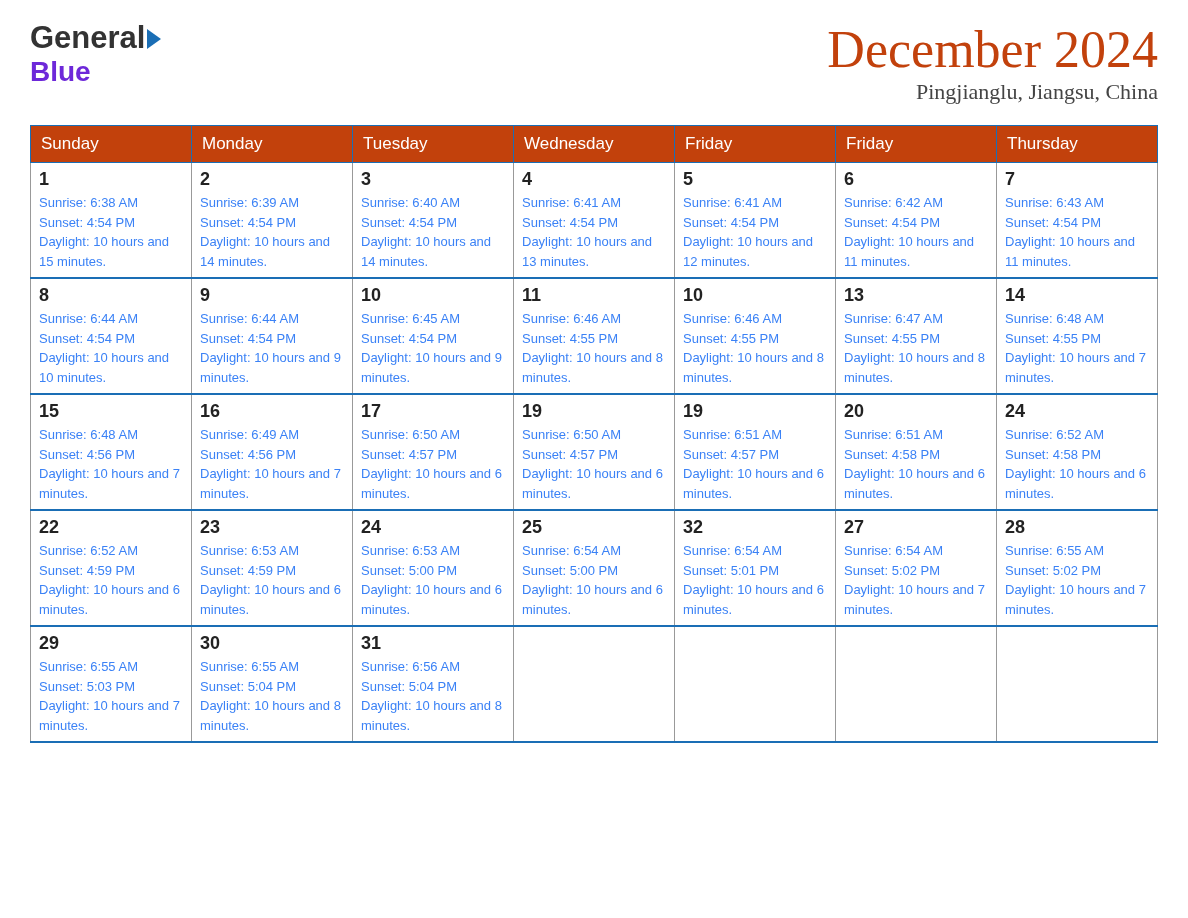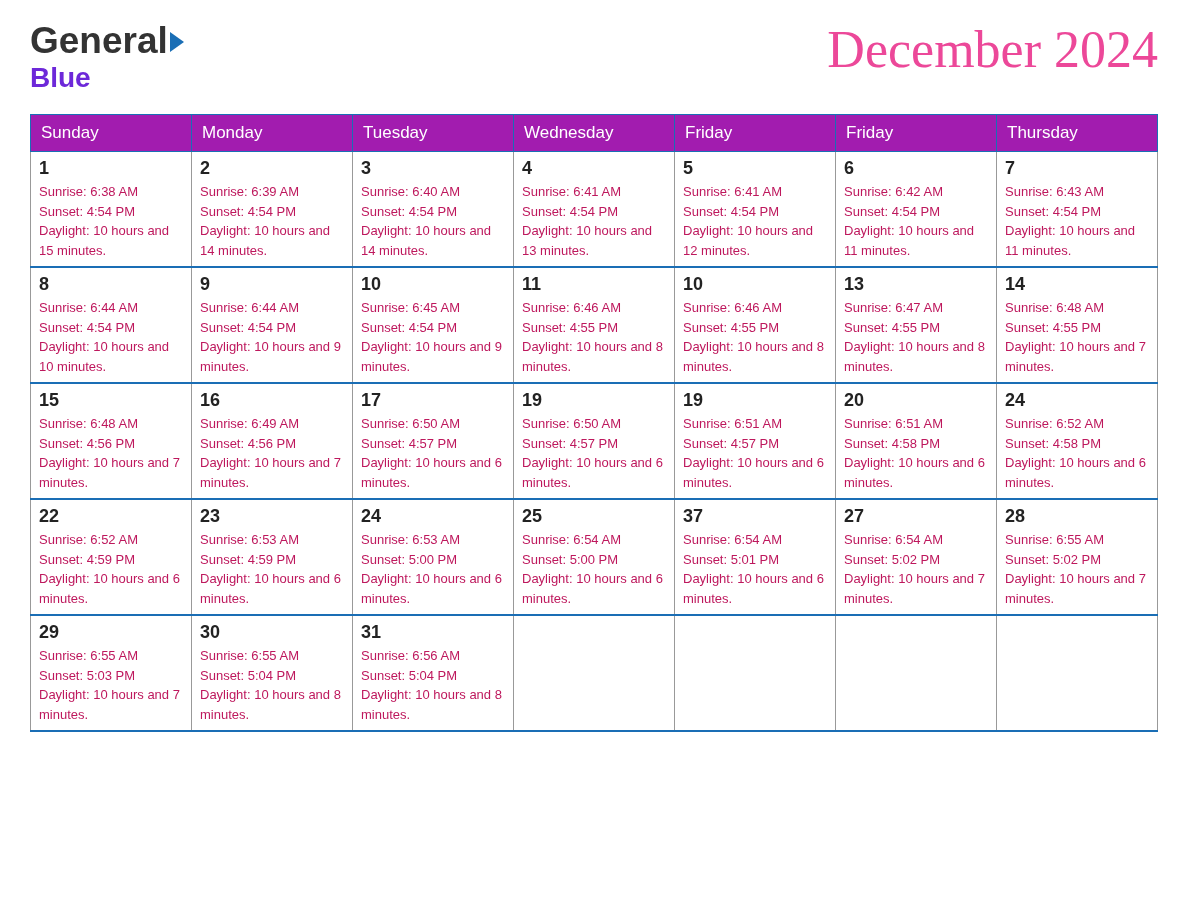--- a/index.html
+++ b/index.html
@@ -19,21 +19,21 @@
     .logo {
       display: flex;
       flex-direction: column;
       align-items: flex-start;
     }
     .logo-top {
       display: flex;
       align-items: center;
     }
     .logo-general {
-      font-size: 37px;
+      font-size: 31px;
       font-weight: bold;
       color: #333;
       font-family: Arial, sans-serif;
     }
     .logo-arrow {
       width: 0;
       height: 0;
       border-left: 14px solid #1a6eb5;
       border-top: 10px solid transparent;
       border-bottom: 10px solid transparent;
@@ -45,35 +45,35 @@
       font-weight: bold;
       color: #6d28d9;
       font-family: Arial, sans-serif;
     }
     .title-area {
       text-align: right;
     }
     .month-title {
       font-size: 52px;
       font-weight: normal;
-      color: #ec4899;
+      color: #c2410c;
       font-family: Georgia, serif;
     }
     .location {
       font-size: 22px;
       color: #444;
       font-family: Georgia, serif;
     }
     table {
       width: 100%;
       border-collapse: collapse;
       table-layout: fixed;
     }
     thead tr {
-      background-color: #a21caf;
+      background-color: #c2410c;
       color: #fff;
     }
     thead th {
       padding: 8px 10px;
       font-size: 17px;
       font-weight: normal;
       text-align: left;
       border: 1px solid #1a6eb5;
     }
     tbody td {
@@ -87,21 +87,21 @@
     .day-number {
       font-size: 18px;
       font-weight: bold;
       color: #222;
       margin-bottom: 3px;
       display: block;
     }
     .day-info {
       font-size: 13px;
       line-height: 1.5;
-      color: #be185d;
+      color: #3b82f6;
     }
     tbody tr {
       border-bottom: 2px solid #1a6eb5;
     }
     .empty-cell {
       background: #fff;
     }
   </style>
 </head>
 <body>
@@ -109,20 +109,21 @@
 <div class="header">
   <div class="logo">
     <div class="logo-top">
       <span class="logo-general">General</span>
       <div class="logo-arrow"></div>
     </div>
     <span class="logo-blue">Blue</span>
   </div>
   <div class="title-area">
     <div class="month-title">December 2024</div>
+    <div class="location">Pingjianglu, Jiangsu, China</div>
   </div>
 </div>
 
 <table>
   <thead>
     <tr>
     <th>Sunday</th>
         <th>Monday</th>
         <th>Tuesday</th>
         <th>Wednesday</th>
@@ -233,21 +234,21 @@
         </td>
         <td>
           <span class="day-number">24</span>
 <div class="day-info">Sunrise: 6:53 AM<br>Sunset: 5:00 PM<br>Daylight: 10 hours and 6 minutes.</div>
         </td>
         <td>
           <span class="day-number">25</span>
 <div class="day-info">Sunrise: 6:54 AM<br>Sunset: 5:00 PM<br>Daylight: 10 hours and 6 minutes.</div>
         </td>
         <td>
-          <span class="day-number">37</span>
+          <span class="day-number">32</span>
 <div class="day-info">Sunrise: 6:54 AM<br>Sunset: 5:01 PM<br>Daylight: 10 hours and 6 minutes.</div>
         </td>
         <td>
           <span class="day-number">27</span>
 <div class="day-info">Sunrise: 6:54 AM<br>Sunset: 5:02 PM<br>Daylight: 10 hours and 7 minutes.</div>
         </td>
         <td>
           <span class="day-number">28</span>
 <div class="day-info">Sunrise: 6:55 AM<br>Sunset: 5:02 PM<br>Daylight: 10 hours and 7 minutes.</div>
         </td>

